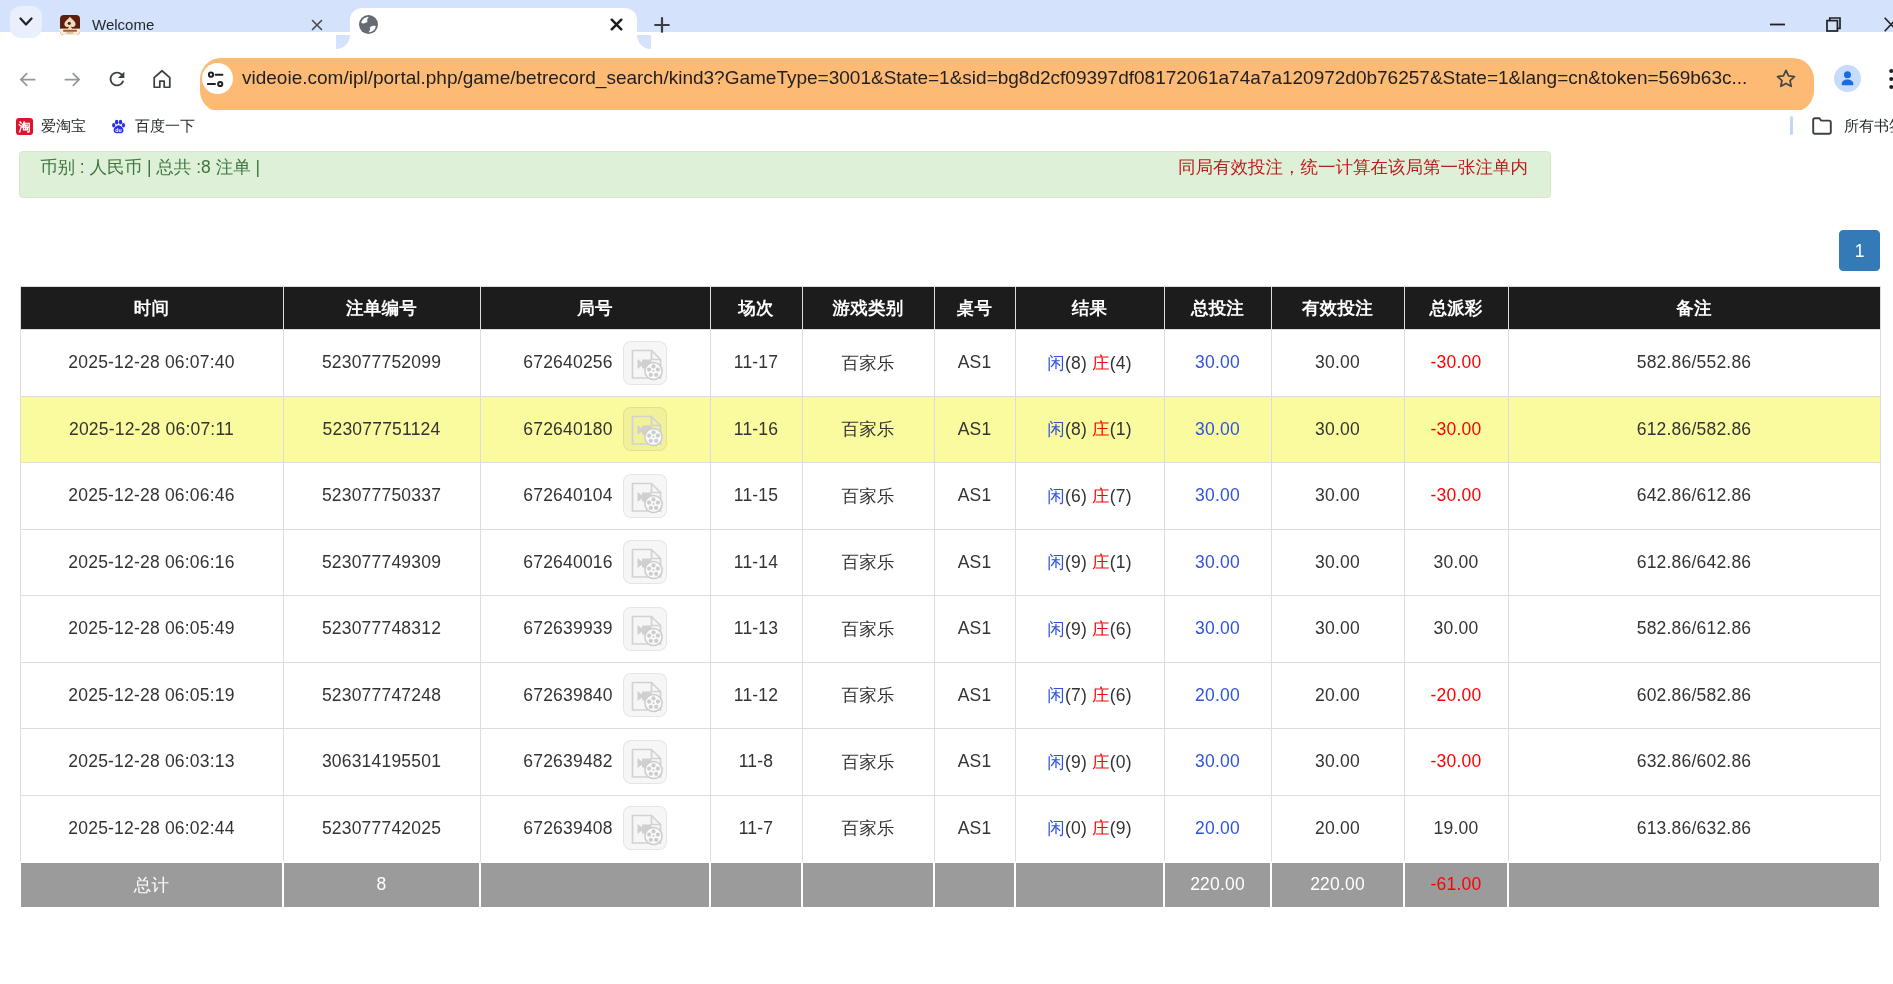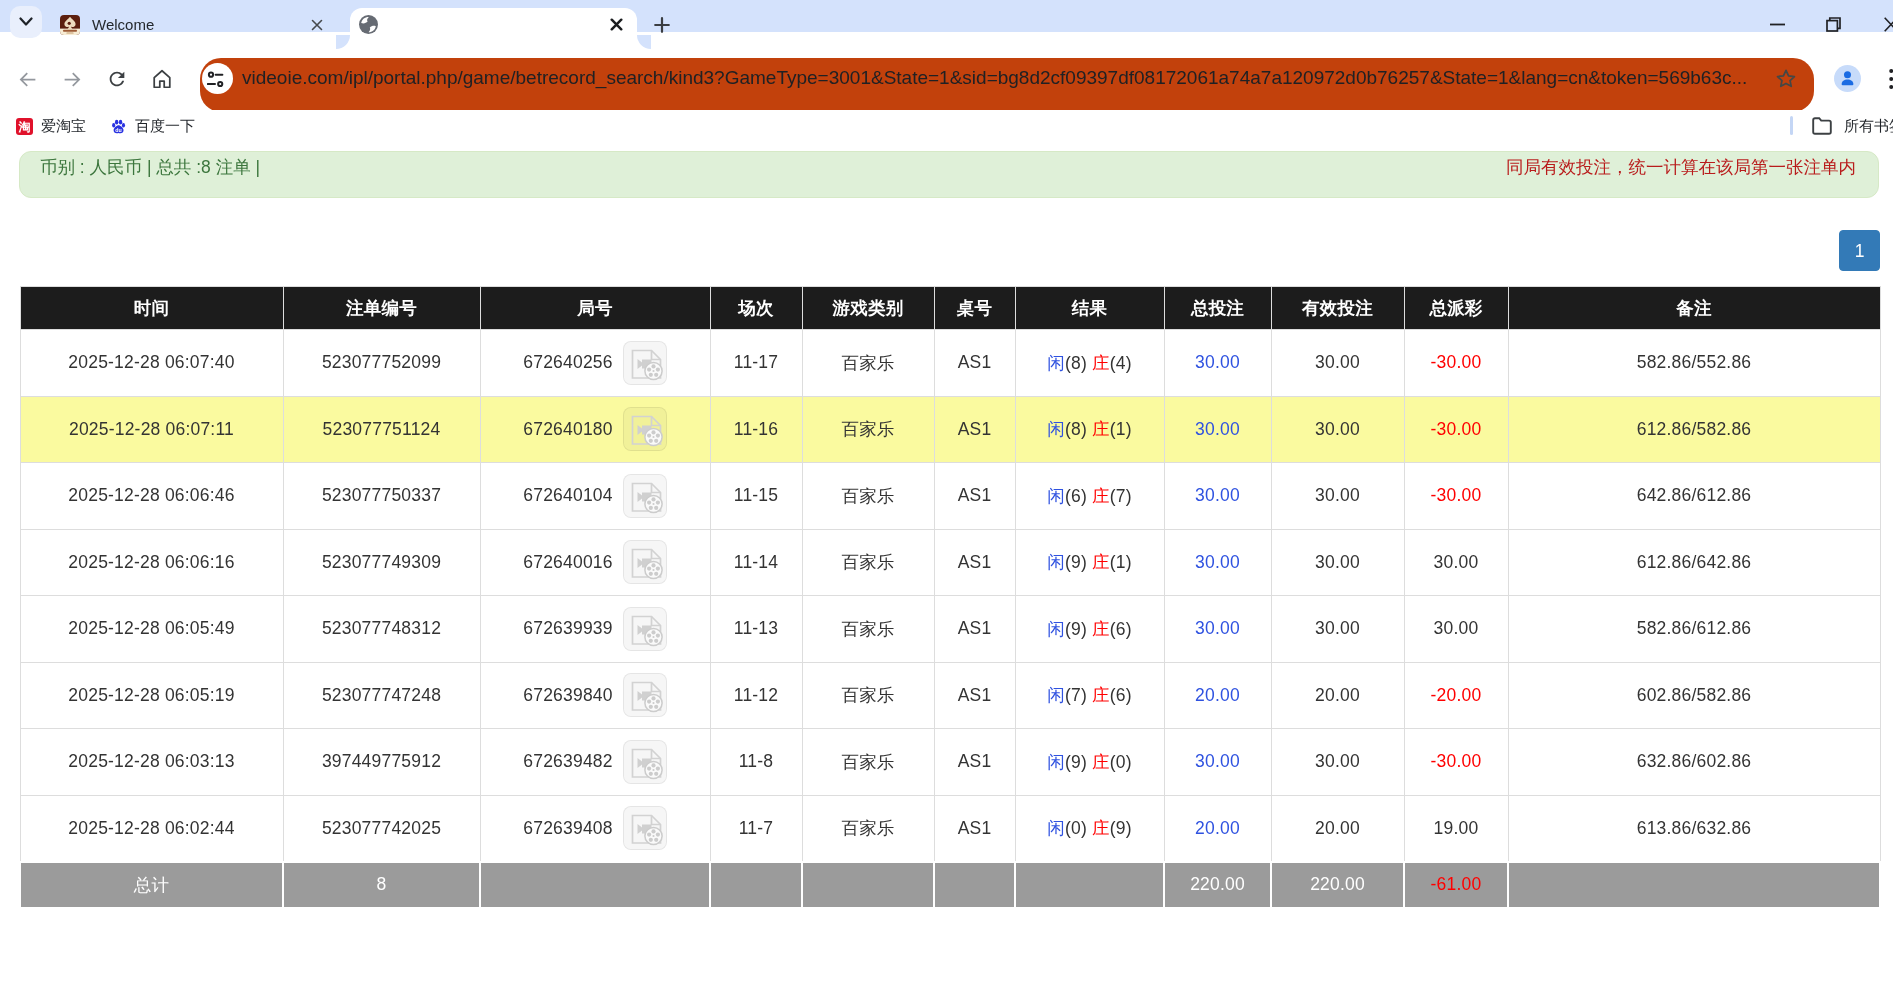--- a/index.html
+++ b/index.html
@@ -15,33 +15,33 @@
 #tab1title { position:absolute; left:92px; top:16px; font-size:15px; color:#24292e; }
 #activetab { position:absolute; left:350px; top:8px; width:287px; height:41px; background:#fff; border-radius:12px 12px 0 0; }
 .fillet { position:absolute; width:14px; height:14px; top:35px; background:#fff; }
 .fillet i { position:absolute; left:0; top:0; width:14px; height:14px; background:#d4e2fc; display:block;}
 #filletL { left:336px; } #filletL i { border-radius:0 0 14px 0; }
 #filletR { left:637px; } #filletR i { border-radius:0 0 0 14px; }
 #tab2title { position:absolute; left:387px; top:16px; font-size:15px; color:#1c1e21;margin-top:32px; }
 svg.ico { position:absolute; }
 
 #toolbar { position:absolute; left:0; top:49px; width:1893px; height:61px; background:#fff; border-radius:12px 0 0 0; }
-#urlpill { position:absolute; left:200px; top:9px; width:1614px; height:54px; border-radius:21px; background:#c2410c; }
+#urlpill { position:absolute; left:200px; top:9px; width:1614px; height:54px; border-radius:21px; background:#fdba74; }
 #tunecirc { position:absolute; left:2px; top:5px; width:31px; height:31px; border-radius:16px; background:#fff; }
 #urltext { position:absolute; left:42px; top:9px; font-size:19px; color:#202124; white-space:nowrap; letter-spacing:0px;}
 #avatar { position:absolute; left:1834px; top:16px; width:27px; height:27px; border-radius:50%; background:#c7dbfa; }
 
 #bookbar { position:absolute; left:0; top:110px; width:1893px; height:33px; background:#fff; }
 .bktext { position:absolute; top:7px; font-size:15px; color:#1f2328; }
 #bksep { position:absolute; left:1790px; top:6px; width:3px; height:19px; background:#c4d6f5; border-radius:2px;}
 
 
 #page { position:absolute; left:0; top:143px; width:1893px; height:841px; background:#fff; }
-#alert { position:absolute; left:19px; top:8px; width:1860px; height:47px; background:#dff0d8;
-  border:1px solid #d6e9c6; border-radius:12px; color:#3c763d; font-size:17.5px; }
+#alert { position:absolute; left:19px; top:8px; width:1532px; height:47px; background:#dff0d8;
+  border:1px solid #d6e9c6; border-radius:4px; color:#3c763d; font-size:17.5px; }
 #alert .lft { position:absolute; left:20px; top:3px; }
 #alert .rgt { position:absolute; right:22px; top:3px; color:#b91c1c; }
 #pag1 { position:absolute; left:1839px; top:87px; width:41px; height:41px; background:#337ab7;
   border:1px solid #337ab7; border-radius:4px; color:#fff; font-size:17.5px; text-align:center; line-height:40px; }
 
 table { position:absolute; left:19px; top:143px; width:1860px; border-collapse:collapse; table-layout:fixed;
   font-size:17.5px; color:#333; letter-spacing:0.2px; }
 th,td { border:1px solid #ddd; text-align:center; vertical-align:middle; overflow:hidden; }
 thead th { background:#1c1c1c; color:#fff; font-weight:bold; height:43px; border-color:#ddd;}
 tbody td { height:66.5px; }
@@ -389,21 +389,21 @@
             <td>百家乐</td>
             <td>AS1</td>
             <td><span class="blu">闲</span>(7) <span class="red">庄</span>(6)</td>
             <td class="blu">20.00</td>
             <td>20.00</td>
             <td class="red">-20.00</td>
             <td>602.86/582.86</td>
           </tr>
         <tr>
             <td>2025-12-28 06:03:13</td>
-            <td>397449775912</td>
+            <td>306314195501</td>
             <td><span class="gam">
                 <span>672639482</span>
                 <span class="vbtn">
                   <svg style="position:absolute;left:0px;top:0px" width="44" height="44" viewBox="0 0 44 44">
   <path d="M8.5 8.5 H27.5 L36.5 17.5 V36 H8.5 Z" fill="none" stroke="#d2d2d2" stroke-width="1.7"></path>
   <path d="M27.5 8.5 V17.5 H36.5" fill="none" stroke="#d2d2d2" stroke-width="1.7"></path>
   <path d="M13.5 17.5 h9.5 v3 l4.5 -3.4 v9.8 l-4.5 -3.4 v3 h-9.5 z" fill="#d0d0d0" transform="translate(41,0) scale(-1,1)"></path>
   <g>
    <circle cx="29.5" cy="29" r="8.6" fill="#fafafa" stroke="#cccccc" stroke-width="1.5"></circle>
    <circle cx="29.5" cy="24.4" r="2.1" fill="#cccccc"></circle>

